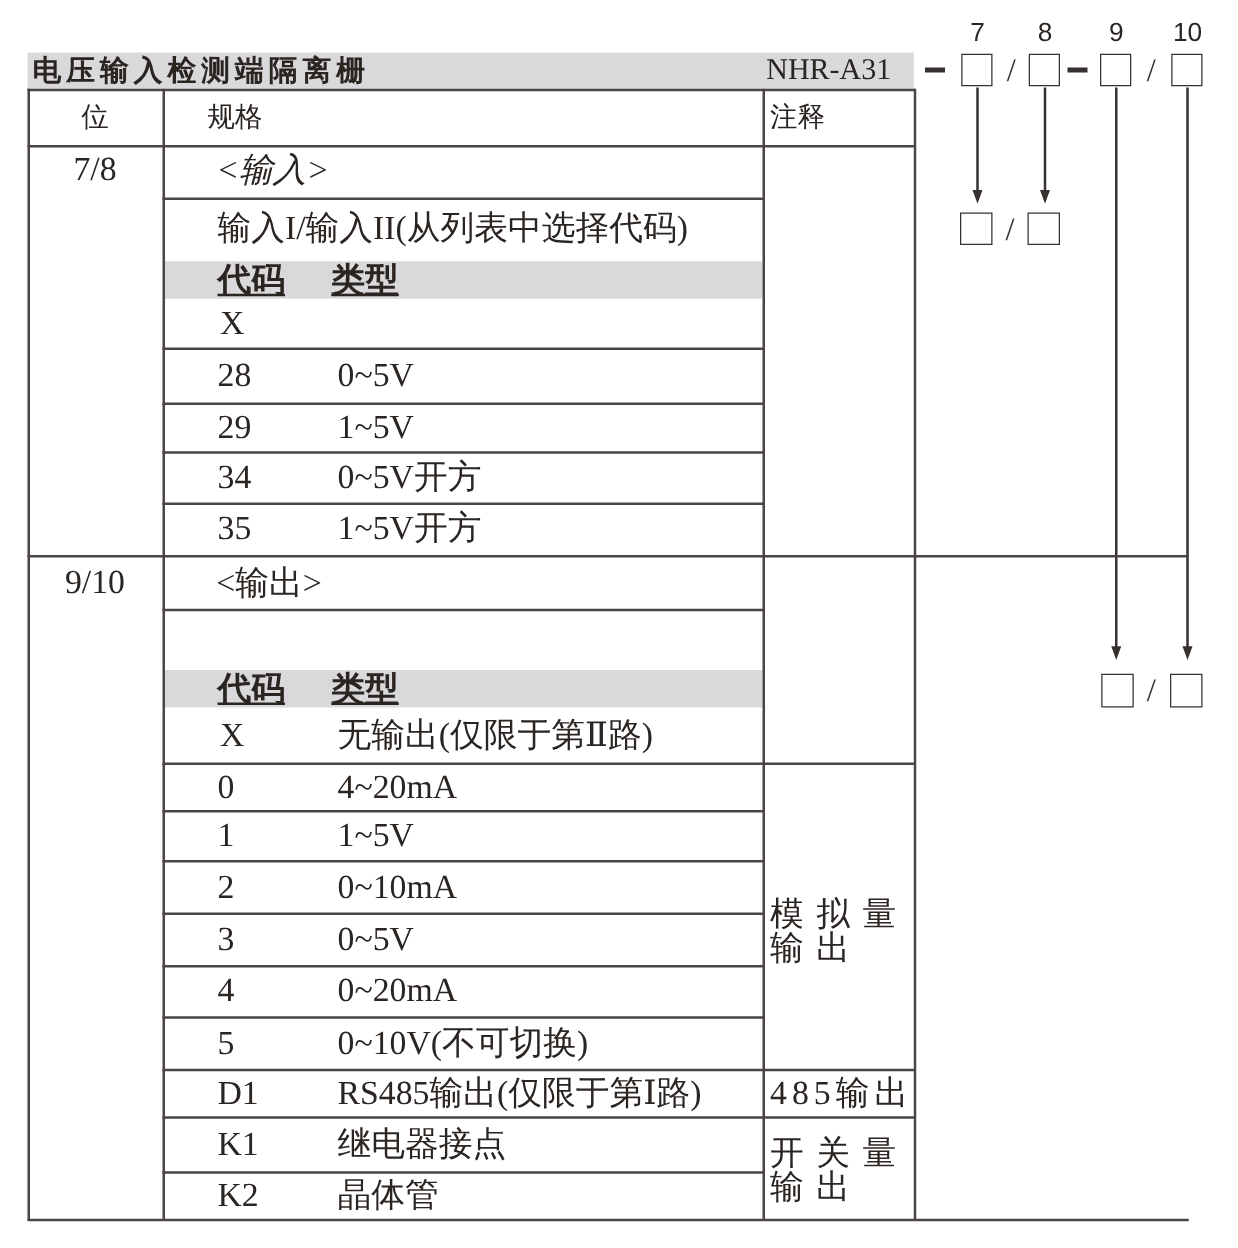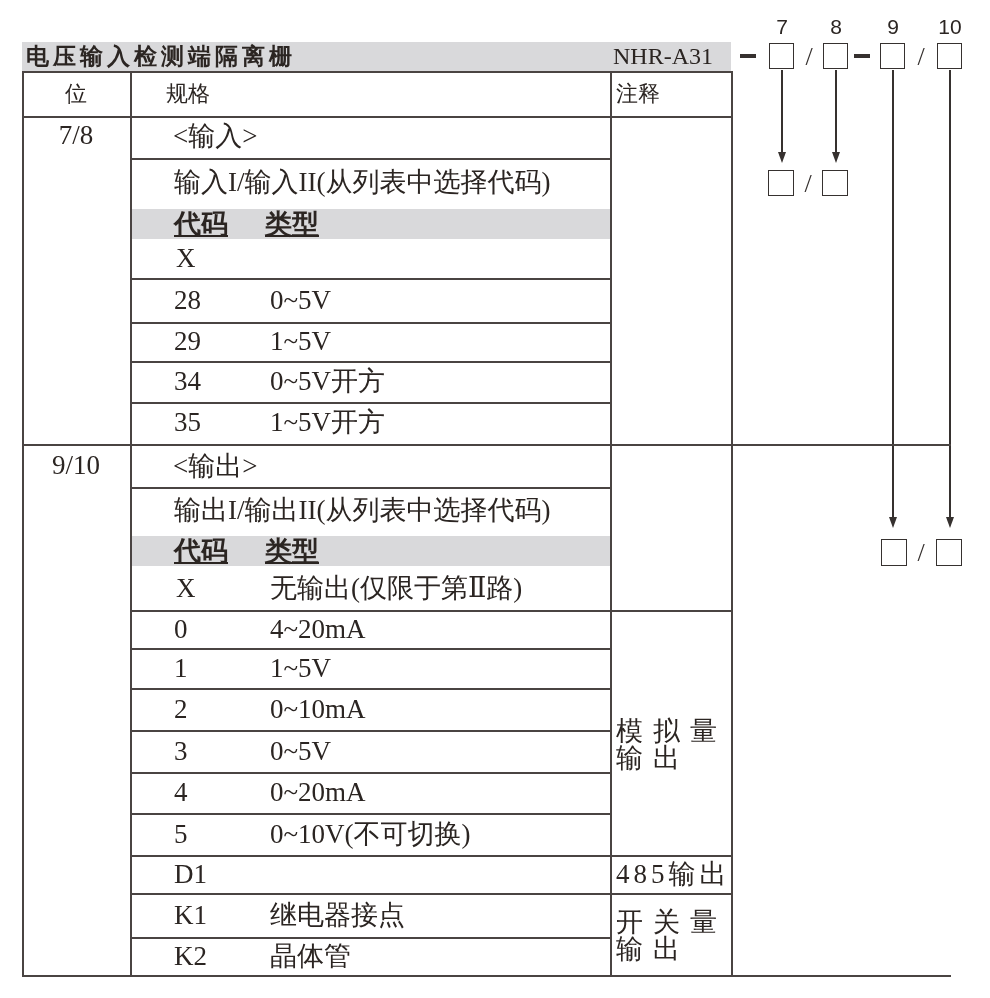--- a/index.html
+++ b/index.html
@@ -96,56 +96,56 @@
   <div class="hl" style="left:130px;top:855px;width:602px;"></div>
   <div class="hl" style="left:130px;top:893px;width:602px;"></div>
   <div class="hl" style="left:130px;top:937px;width:481px;"></div>
   <div class="hl" style="left:22px;top:975px;width:929px;height:2px;"></div>
 
   <div class="t ctr" style="left:22px;top:80px;width:108px;font-size:22px;">位</div>
   <div class="t" style="left:166px;top:80px;font-size:22px;">规格</div>
   <div class="t" style="left:616px;top:80px;font-size:22px;">注释</div>
 
   <div class="t ctr" style="left:22px;top:121px;width:108px;">7/8</div>
-  <div class="t" style="left:173px;top:122px;">&lt;输入&gt;</div>
+  <div class="t" style="left:173px;top:122px;font-style:italic;">&lt;输入&gt;</div>
   <div class="t" style="left:174px;top:168px;">输入I/输入II(从列表中选择代码)</div>
   <div class="t b" style="left:174px;top:210px;">代码</div>
   <div class="t b" style="left:265px;top:210px;">类型</div>
 
   <div class="t" style="left:176px;top:244px;">X</div>
   <div class="t" style="left:174px;top:286px;">28</div>
   <div class="t" style="left:270px;top:286px;">0~5V</div>
   <div class="t" style="left:174px;top:327px;">29</div>
   <div class="t" style="left:270px;top:327px;">1~5V</div>
   <div class="t" style="left:174px;top:367px;">34</div>
   <div class="t" style="left:270px;top:367px;">0~5V开方</div>
   <div class="t" style="left:174px;top:408px;">35</div>
   <div class="t" style="left:270px;top:408px;">1~5V开方</div>
 
   <div class="t ctr" style="left:22px;top:451px;width:108px;">9/10</div>
   <div class="t" style="left:173px;top:452px;">&lt;输出&gt;</div>
-  <div class="t" style="left:174px;top:496px;">输出I/输出II(从列表中选择代码)</div>
   <div class="t b" style="left:174px;top:537px;">代码</div>
   <div class="t b" style="left:265px;top:537px;">类型</div>
 
   <div class="t" style="left:176px;top:574px;">X</div>
   <div class="t" style="left:270px;top:574px;">无输出(仅限于第Ⅱ路)</div>
   <div class="t" style="left:174px;top:615px;">0</div>
   <div class="t" style="left:270px;top:615px;">4~20mA</div>
   <div class="t" style="left:174px;top:654px;">1</div>
   <div class="t" style="left:270px;top:654px;">1~5V</div>
   <div class="t" style="left:174px;top:695px;">2</div>
   <div class="t" style="left:270px;top:695px;">0~10mA</div>
   <div class="t" style="left:174px;top:737px;">3</div>
   <div class="t" style="left:270px;top:737px;">0~5V</div>
   <div class="t" style="left:174px;top:778px;">4</div>
   <div class="t" style="left:270px;top:778px;">0~20mA</div>
   <div class="t" style="left:174px;top:820px;">5</div>
   <div class="t" style="left:270px;top:820px;">0~10V(不可切换)</div>
   <div class="t" style="left:174px;top:860px;">D1</div>
+  <div class="t" style="left:270px;top:860px;">RS485输出(仅限于第Ⅰ路)</div>
   <div class="t" style="left:174px;top:901px;">K1</div>
   <div class="t" style="left:270px;top:901px;">继电器接点</div>
   <div class="t" style="left:174px;top:942px;">K2</div>
   <div class="t" style="left:270px;top:942px;">晶体管</div>
 
   <div class="t note-t" style="left:616px;top:717px;">模拟量</div>
   <div class="t note-t" style="left:616px;top:744px;">输出</div>
   <div class="t" style="left:616px;top:860px;letter-spacing:4px;">485输出</div>
   <div class="t note-t" style="left:616px;top:908px;">开关量</div>
   <div class="t note-t" style="left:616px;top:935px;">输出</div>

